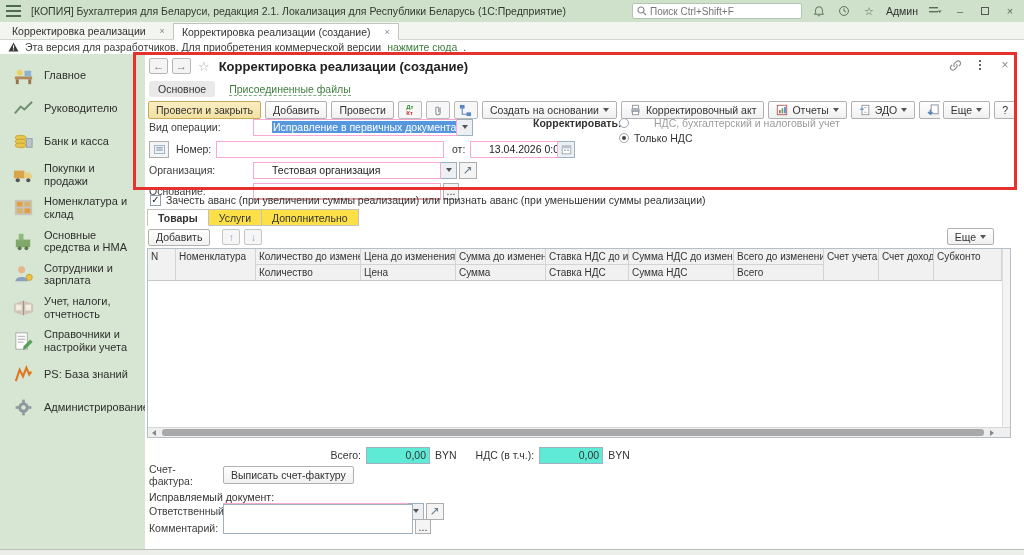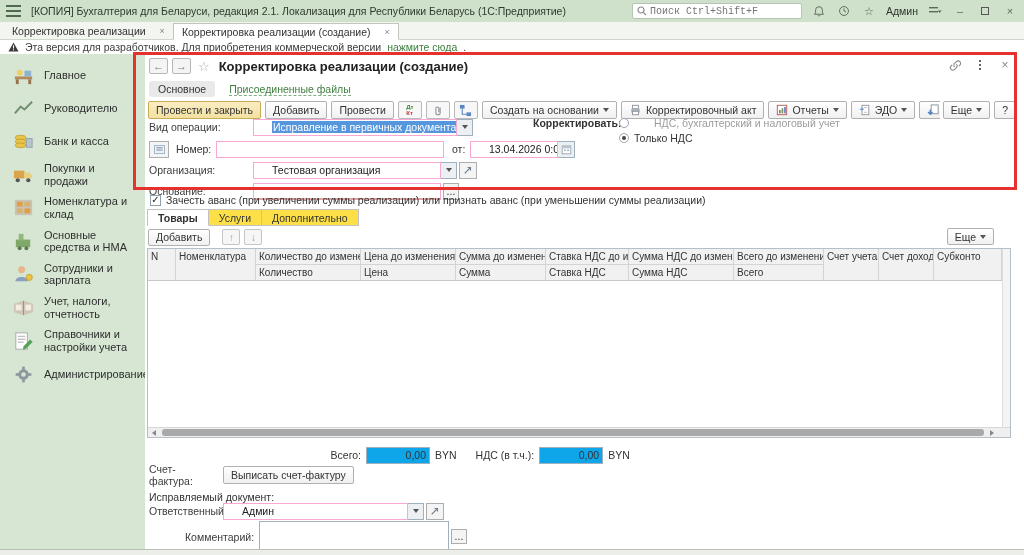--- a/index.html
+++ b/index.html
@@ -6,21 +6,21 @@
   html,body { width:1024px; height:555px; overflow:hidden; }
   body { position:relative; font-family:"Liberation Sans", sans-serif; font-size:10.5px; color:#333; background:#fff; }
 
   
   .titlebar { position:absolute; left:0; top:0; width:1024px; height:22px; background:#cfe1cb; display:flex; align-items:center; padding:0 6px; }
   .hamb { width:15px; height:12px; display:flex; flex-direction:column; justify-content:space-between; cursor:pointer; }
   .hamb i { display:block; height:2px; background:#4f6b4e; }
   .win-title { margin-left:10px; font-size:10.5px; color:#2f3a2e; white-space:nowrap; overflow:hidden; }
   .tb-right { margin-left:auto; display:flex; align-items:center; gap:9px; }
   .searchbox { width:170px; height:16px; background:#fff; border:1px solid #b4c6b2; border-radius:2px; display:flex; align-items:center; padding:0 4px; gap:3px; }
-  .searchbox input { border:none; outline:none; flex:1; font-family:Liberation Mono, monospace; font-size:10px; color:#333; background:transparent; }
+  .searchbox input { border:none; outline:none; flex:1; font-family:Liberation Sans, sans-serif; font-size:10px; color:#333; background:transparent; }
   .tico { width:16px; height:16px; display:flex; align-items:center; justify-content:center; color:#5a6a59; font-size:11px; cursor:pointer; }
   .user { font-size:10.5px; color:#333; cursor:pointer; }
   .maxbox { width:8px; height:8px; border:1px solid #555; display:inline-block; }
   .vdots { position:relative; width:2px; height:2px; background:#666; box-shadow:0 4px 0 #666, 0 8px 0 #666; margin-top:-8px; }
 
   
   .tabbar { position:absolute; left:0; top:22px; width:1024px; height:18px; background:#f3f5f0; border-bottom:1px solid #cfd6cb; display:flex; align-items:flex-end; padding-left:4px; }
   .wtab { height:17px; display:flex; align-items:center; padding:0 8px; gap:14px; font-size:10.5px; color:#333; cursor:pointer; white-space:nowrap; }
   .wtab.active { background:#fff; border:1px solid #c0c6bb; border-bottom:1px solid #fff; margin-bottom:-1px; }
   .tclose { font-size:9px; color:#888; }
@@ -95,21 +95,21 @@
   .tbody { position:absolute; left:0; top:32px; right:8px; bottom:10px; background:#fff; }
   .vscroll { position:absolute; right:0; top:0; bottom:10px; width:8px; background:#f4f4f4; border-left:1px solid #ddd; }
   .hscroll { position:absolute; left:0; right:0; bottom:0; height:10px; background:#efefef; border-top:1px solid #d7d7d7; }
   .hthumb { position:absolute; left:14px; right:26px; top:1px; height:7px; background:#a9a9a9; border-radius:3px; }
   .harr { position:absolute; top:2px; width:0; height:0; border-top:3px solid transparent; border-bottom:3px solid transparent; }
   .harr.l { left:4px; border-right:4px solid #888; }
   .harr.r { right:16px; border-left:4px solid #888; }
 
   .totals { position:absolute; top:392px; left:150px; height:18px; display:flex; align-items:center; gap:5px; }
   .tlab { width:66px; text-align:right; }
-  .numfld { width:64px; height:17px; border:1px solid #9fb0bf; background:#0ea5e9; display:flex; align-items:center; justify-content:flex-end; padding:0 3px; }
+  .numfld { width:64px; height:17px; border:1px solid #9fb0bf; background:#5eead4; display:flex; align-items:center; justify-content:flex-end; padding:0 3px; }
   .cur { color:#333; margin-right:14px; }
 
   .brow { position:absolute; left:4px; height:18px; display:flex; align-items:center; }
   .blbl { width:68px; flex:none; color:#3c3c3c; }
   .combox { width:190px; height:30px; border:1px solid #9fb0bf; background:#fff; }
 
   .annotation { position:absolute; left:133px; top:52px; width:884px; height:138px; border:3px solid #e6322e; z-index:99; pointer-events:none; }
 </style>
 </head>
 <body>
@@ -274,20 +274,28 @@
           <rect x="6" y="6" width="8" height="1.4" fill="#c0c0c0"></rect>
           <rect x="6" y="9" width="8" height="1.4" fill="#c0c0c0"></rect>
           <rect x="6" y="12" width="6" height="1.4" fill="#c0c0c0"></rect>
           <path d="M12 17 L19 10 L21.5 12.5 L14.5 19.5 L11.5 20.5 Z" fill="#58a058"></path>
         </svg>
       </span>
     <span class="slabel">Справочники и настройки учета</span>
   </div>
   <div class="side-item">
     <span class="sicon">
+        <svg width="23" height="23" viewBox="0 0 24 24">
+          <path d="M4 19 L8 7 L11.5 14 L15 5 L18 12 L20 9" fill="none" stroke="#e07820" stroke-width="2.2"></path>
+        </svg>
+      </span>
+    <span class="slabel">PS: База знаний</span>
+  </div>
+  <div class="side-item">
+    <span class="sicon">
         <svg width="21" height="21" viewBox="0 0 24 24">
           <rect x="10.5" y="3" width="3" height="4.5" fill="#8d979f"></rect>
           <rect x="10.5" y="16.5" width="3" height="4.5" fill="#8d979f"></rect>
           <rect x="3" y="10.5" width="4.5" height="3" fill="#8d979f"></rect>
           <rect x="16.5" y="10.5" width="4.5" height="3" fill="#8d979f"></rect>
           <circle cx="12" cy="12" r="6" fill="#8d979f"></circle>
           <circle cx="12" cy="12" r="2.6" fill="#d6e6d2"></circle>
         </svg>
       </span>
     <span class="slabel">Администрирование</span>
@@ -553,21 +561,21 @@
     <span class="ddb">
         <span class="car"></span>
       </span>
     <span class="sqbtn" style="width:18px; margin-left:2px;">
       <svg width="10" height="10" viewBox="0 0 12 12">
           <path d="M2 10 L9 3 M5.5 3 H9 V6.5" fill="none" stroke="#6d7d8d" stroke-width="1.3"></path>
         </svg>
     </span>
   </div>
 
-  <div class="brow" style="top:466px; align-items:center; height:32px;margin-left:36px;">
+  <div class="brow" style="top:448px; align-items:flex-end; height:32px;">
     <span class="blbl" style="margin-top:2px;">Комментарий:</span>
     <span class="combox" style="margin-left:6px;"></span>
     <span class="sqbtn" style="width:16px; height:15px; margin-left:2px;">...</span>
   </div>
 
 </div>
 
 <div class="bottombar"></div>
 
 <div class="annotation"></div>

